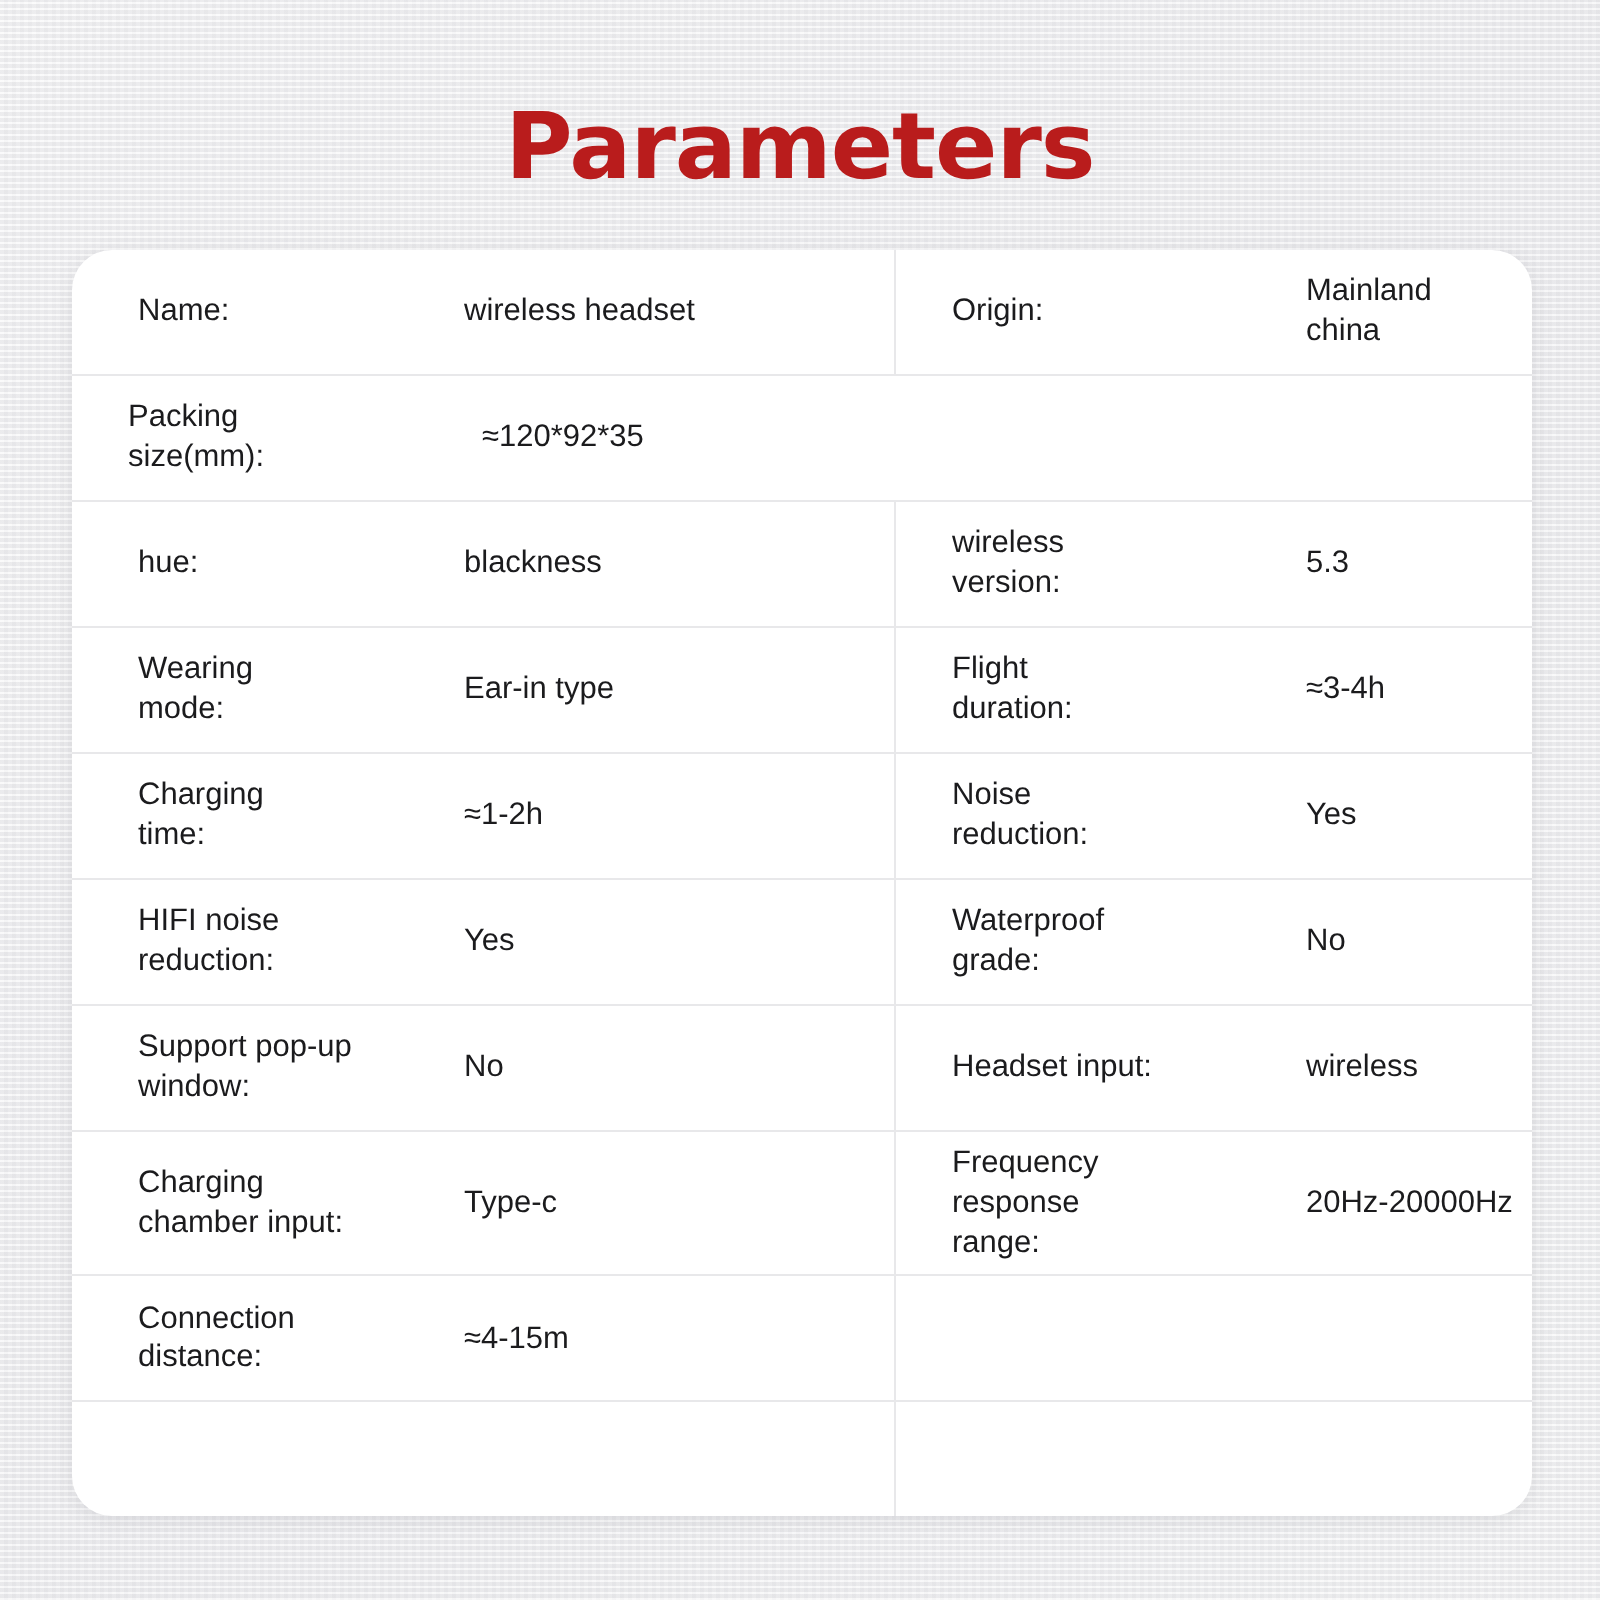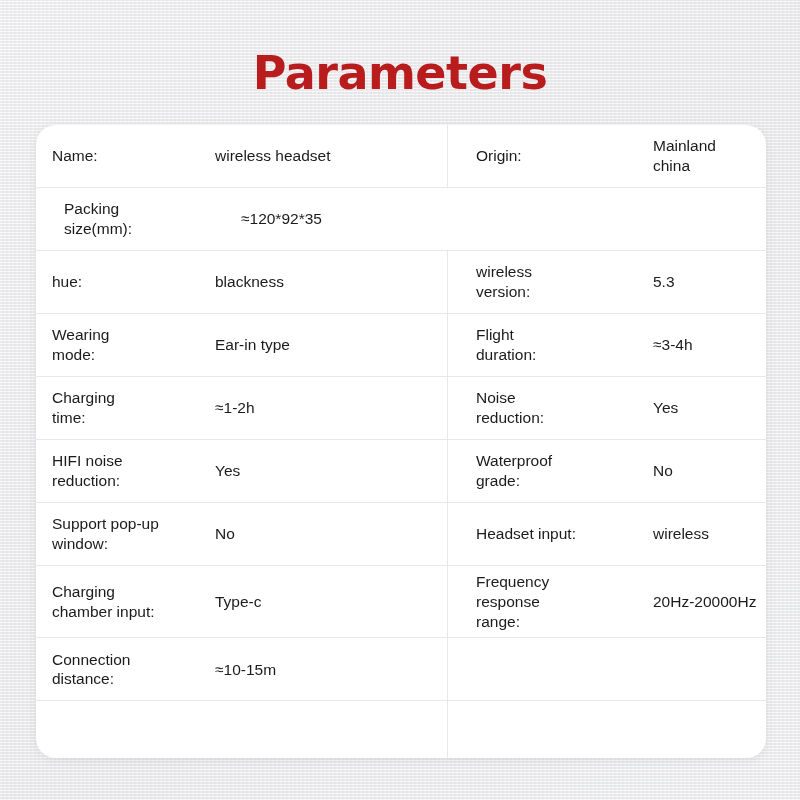--- a/index.html
+++ b/index.html
@@ -66,20 +66,21 @@
 
   .spec-cell {
     display: flex;
     align-items: center;
     min-height: 62px;
     padding: 6px 0;
   }
   .spec-cell.left-cell {
     width: 412px;
     border-right: 1px solid #e8e8ea;
+    padding-left: 17px;
   }
   .spec-cell.right-cell {
     width: 318px;
   }
 
   .cell-label {
     color: #1b1b1d;
     font-size: 15.5px;
     line-height: 1.28;
     white-space: pre-line;
@@ -200,21 +201,21 @@
 response
 range:</span>
       <span class="cell-value">20Hz-20000Hz</span>
     </div>
   </div>
 
   <div class="spec-row">
     <div class="spec-cell left-cell">
       <span class="cell-label">Connection
 distance:</span>
-      <span class="cell-value">≈10-15m</span>
+      <span class="cell-value">≈4-15m</span>
     </div>
     <div class="spec-cell right-cell">
       <span class="cell-label"></span>
       <span class="cell-value"></span>
     </div>
   </div>
 
   <div class="spec-row last-row">
     <div class="spec-cell left-cell empty-fill">
       <span class="cell-label"></span>

